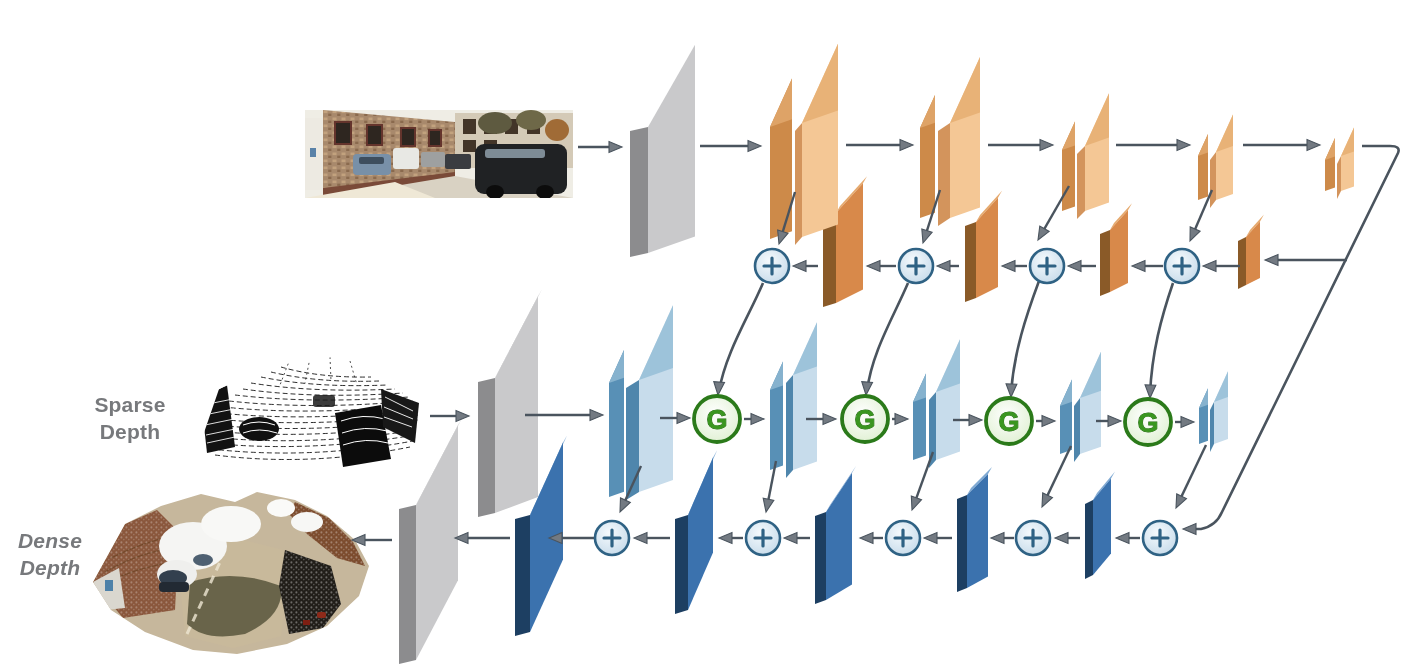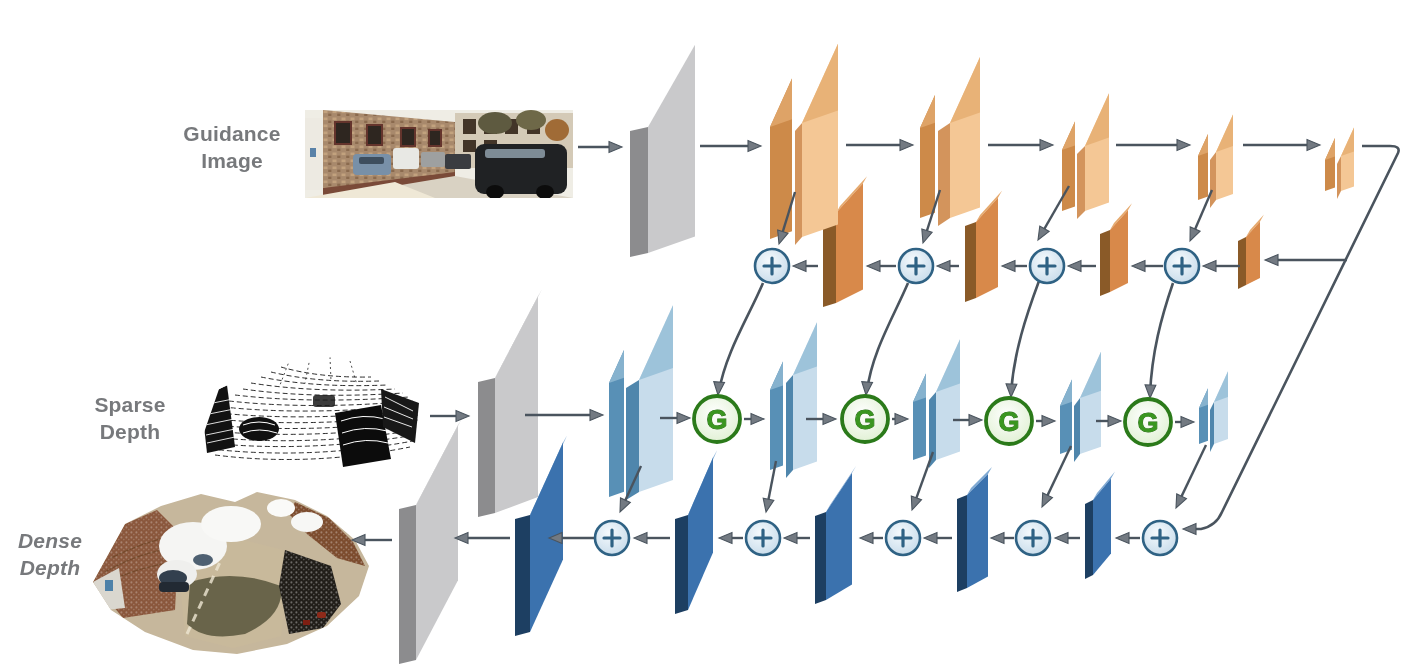--- a/index.html
+++ b/index.html
@@ -526,24 +526,20 @@
           <circle cx="1009" cy="421" r="23" fill="url(#gGrad)" stroke="#2B7A1A" stroke-width="3.8"></circle>
           <text x="1009" y="430.5" text-anchor="middle" font-family="&quot;Liberation Sans&quot;, sans-serif" font-size="27" font-weight="bold" fill="#3A9620" stroke="#216710" stroke-width="0.9" paint-order="stroke">G</text>
         </g>
         <g>
           <circle cx="1148" cy="422" r="23" fill="url(#gGrad)" stroke="#2B7A1A" stroke-width="3.8"></circle>
           <text x="1148" y="431.5" text-anchor="middle" font-family="&quot;Liberation Sans&quot;, sans-serif" font-size="27" font-weight="bold" fill="#3A9620" stroke="#216710" stroke-width="0.9" paint-order="stroke">G</text>
         </g>
       </g>
   </svg>
 
-  <div class="figlabel" style="left:157px;top:120px;width:150px;">
-    <span>Guidance</span><br>
-    <span>Image</span>
-  </div>
   <div class="figlabel" style="left:55px;top:391px;width:150px;">
     <span>Sparse</span><br>
     <span>Depth</span>
   </div>
   <div class="figlabel" style="left:0px;top:527px;width:100px;font-style:italic;">
     <span>Dense</span><br>
     <span>Depth</span>
   </div>
 </div>
 

